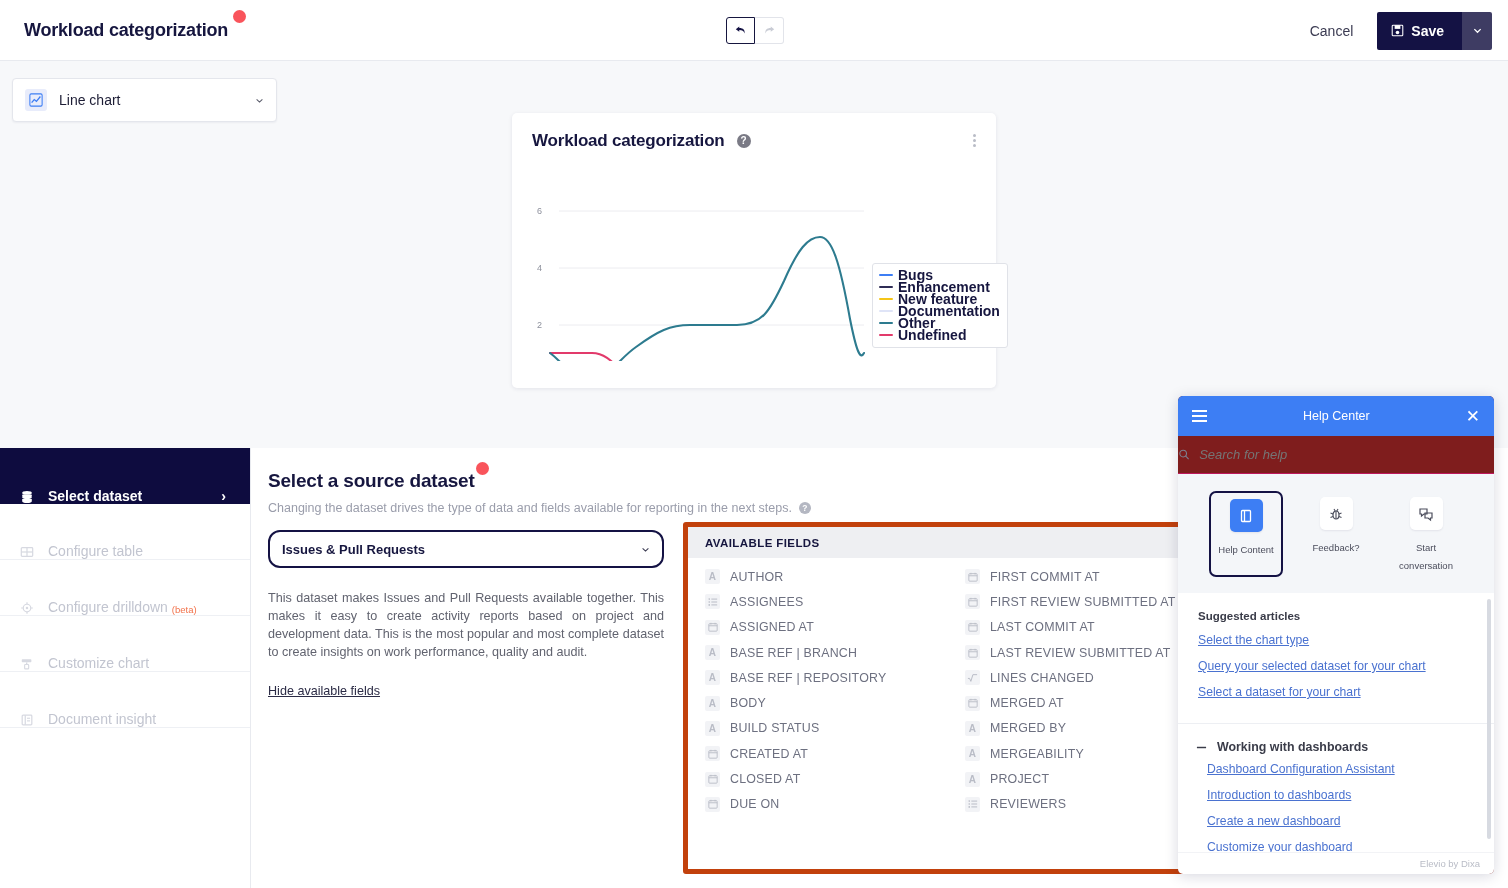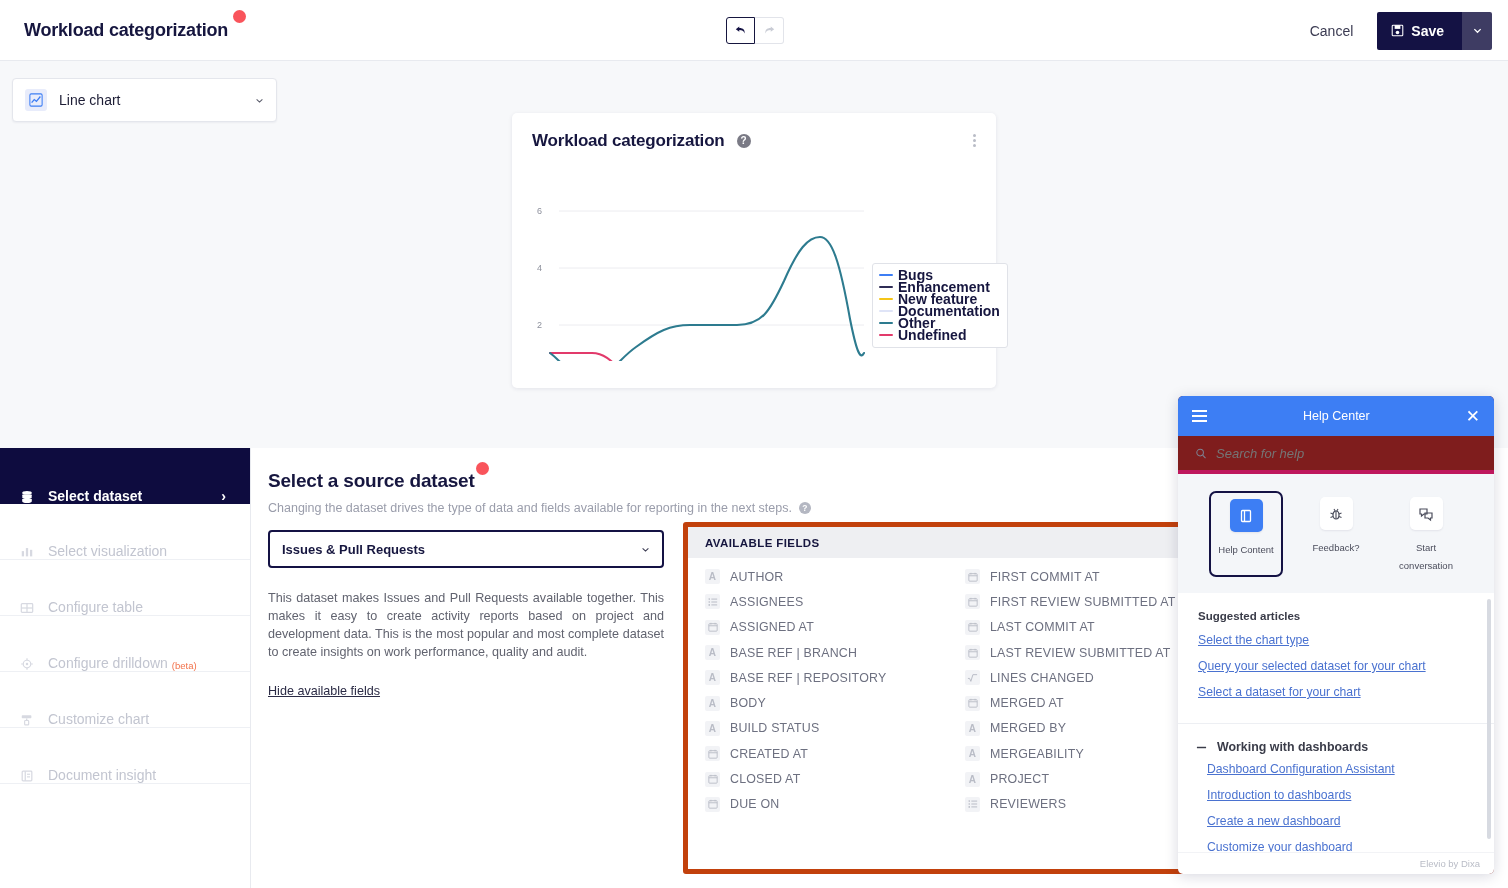--- a/index.html
+++ b/index.html
@@ -116,21 +116,21 @@
   .main-title-wrap .dot-badge { right:-14px; top:-8px; }
   .main-sub { font-size:12.5px; color:#9a9dab; margin-top:9px; display:flex; align-items:center; gap:7px; }
   .sub-help {
     width:12px; height:12px; border-radius:50%; background:#b4b7c2; color:#fff;
     font-size:8.5px; font-weight:bold; display:inline-flex; align-items:center;
     justify-content:center; cursor:pointer;
   }
 
   .left-col { position:absolute; left:17px; top:82px; width:396px; }
   .dataset-select {
-    width:396px; height:38px; border:2px solid #141244; border-radius:4px;
+    width:396px; height:38px; border:2px solid #141244; border-radius:12px;
     display:flex; align-items:center; padding:0 12px; cursor:pointer;
   }
   .dataset-select .ds-label { font-size:13px; font-weight:bold; color:#16163f; flex:1; }
   .dataset-desc {
     margin-top:22px; font-size:12.6px; line-height:1.42; color:#61636f;
     text-align:justify;
   }
   .hide-fields {
     margin-top:22px; font-size:12.6px; color:#2b2b45;
     text-decoration:underline; cursor:pointer; display:inline-block;
@@ -173,22 +173,22 @@
   }
   .hc-header {
     height:40px; background:#3d7ef4; display:flex; align-items:center;
     padding:0 14px; color:#fff; flex:none;
   }
   .hc-burger { display:flex; flex-direction:column; gap:3px; cursor:pointer; }
   .hc-burger span { display:block; width:15px; height:2px; background:#fff; }
   .hc-title { flex:1; text-align:center; font-size:12.5px; }
   .hc-close { font-size:17px; cursor:pointer; line-height:1; }
   .hc-search {
-    height:38px; display:flex; align-items:center; gap:9px; padding:0 17px;
-    border-bottom:4px solid #be185d; flex:none;
+    height:38px; display:flex; align-items:center; gap:9px; padding:0 0;
+    border-bottom:1px solid #be185d; flex:none;
   }
   .hc-search input {
     border:none; outline:none; font-size:13px; font-style:italic;
     color:#9a9dab; font-family:inherit; width:100%; background:transparent;
   }
   .hc-tiles {
     background:#f4f6f9; padding:17px 0 16px 0; display:flex;
     justify-content:center; gap:16px; flex:none;
   }
   .hc-tile { width:74px; text-align:center; cursor:pointer; padding:6px 0 4px; border-radius:7px; }
@@ -357,30 +357,20 @@
           <rect x="2.5" y="5.3" width="11" height="2.2" fill="#fff"></rect>
           <ellipse cx="8" cy="8.2" rx="5.5" ry="2" fill="#fff"></ellipse>
           <rect x="2.5" y="10.2" width="11" height="2.2" fill="#fff"></rect>
           <ellipse cx="8" cy="12.9" rx="5.5" ry="2" fill="#fff"></ellipse>
         </svg>
       </span>
       <span>Select dataset</span>
       <span class="chev-right">›</span>
     </div>
 
-    <div class="step disabled">
-      <span class="s-icon">
-        <svg width="14" height="14" viewBox="0 0 16 16">
-          <rect x="2" y="7" width="2.6" height="6" fill="#d7d9e1"></rect>
-          <rect x="6.7" y="3.5" width="2.6" height="9.5" fill="#d7d9e1"></rect>
-          <rect x="11.4" y="5.5" width="2.6" height="7.5" fill="#d7d9e1"></rect>
-        </svg>
-      </span>
-      <span>Select visualization</span>
-    </div>
 
     <div class="step disabled">
       <span class="s-icon">
         <svg width="14" height="14" viewBox="0 0 16 16">
           <rect x="1.5" y="3" width="13" height="10" rx="1" fill="none" stroke="#d7d9e1" stroke-width="1.4"></rect>
           <line x1="8" y1="3" x2="8" y2="13" stroke="#d7d9e1" stroke-width="1.4"></line>
           <line x1="1.5" y1="8" x2="14.5" y2="8" stroke="#d7d9e1" stroke-width="1.4"></line>
         </svg>
       </span>
       <span>Configure table</span>

